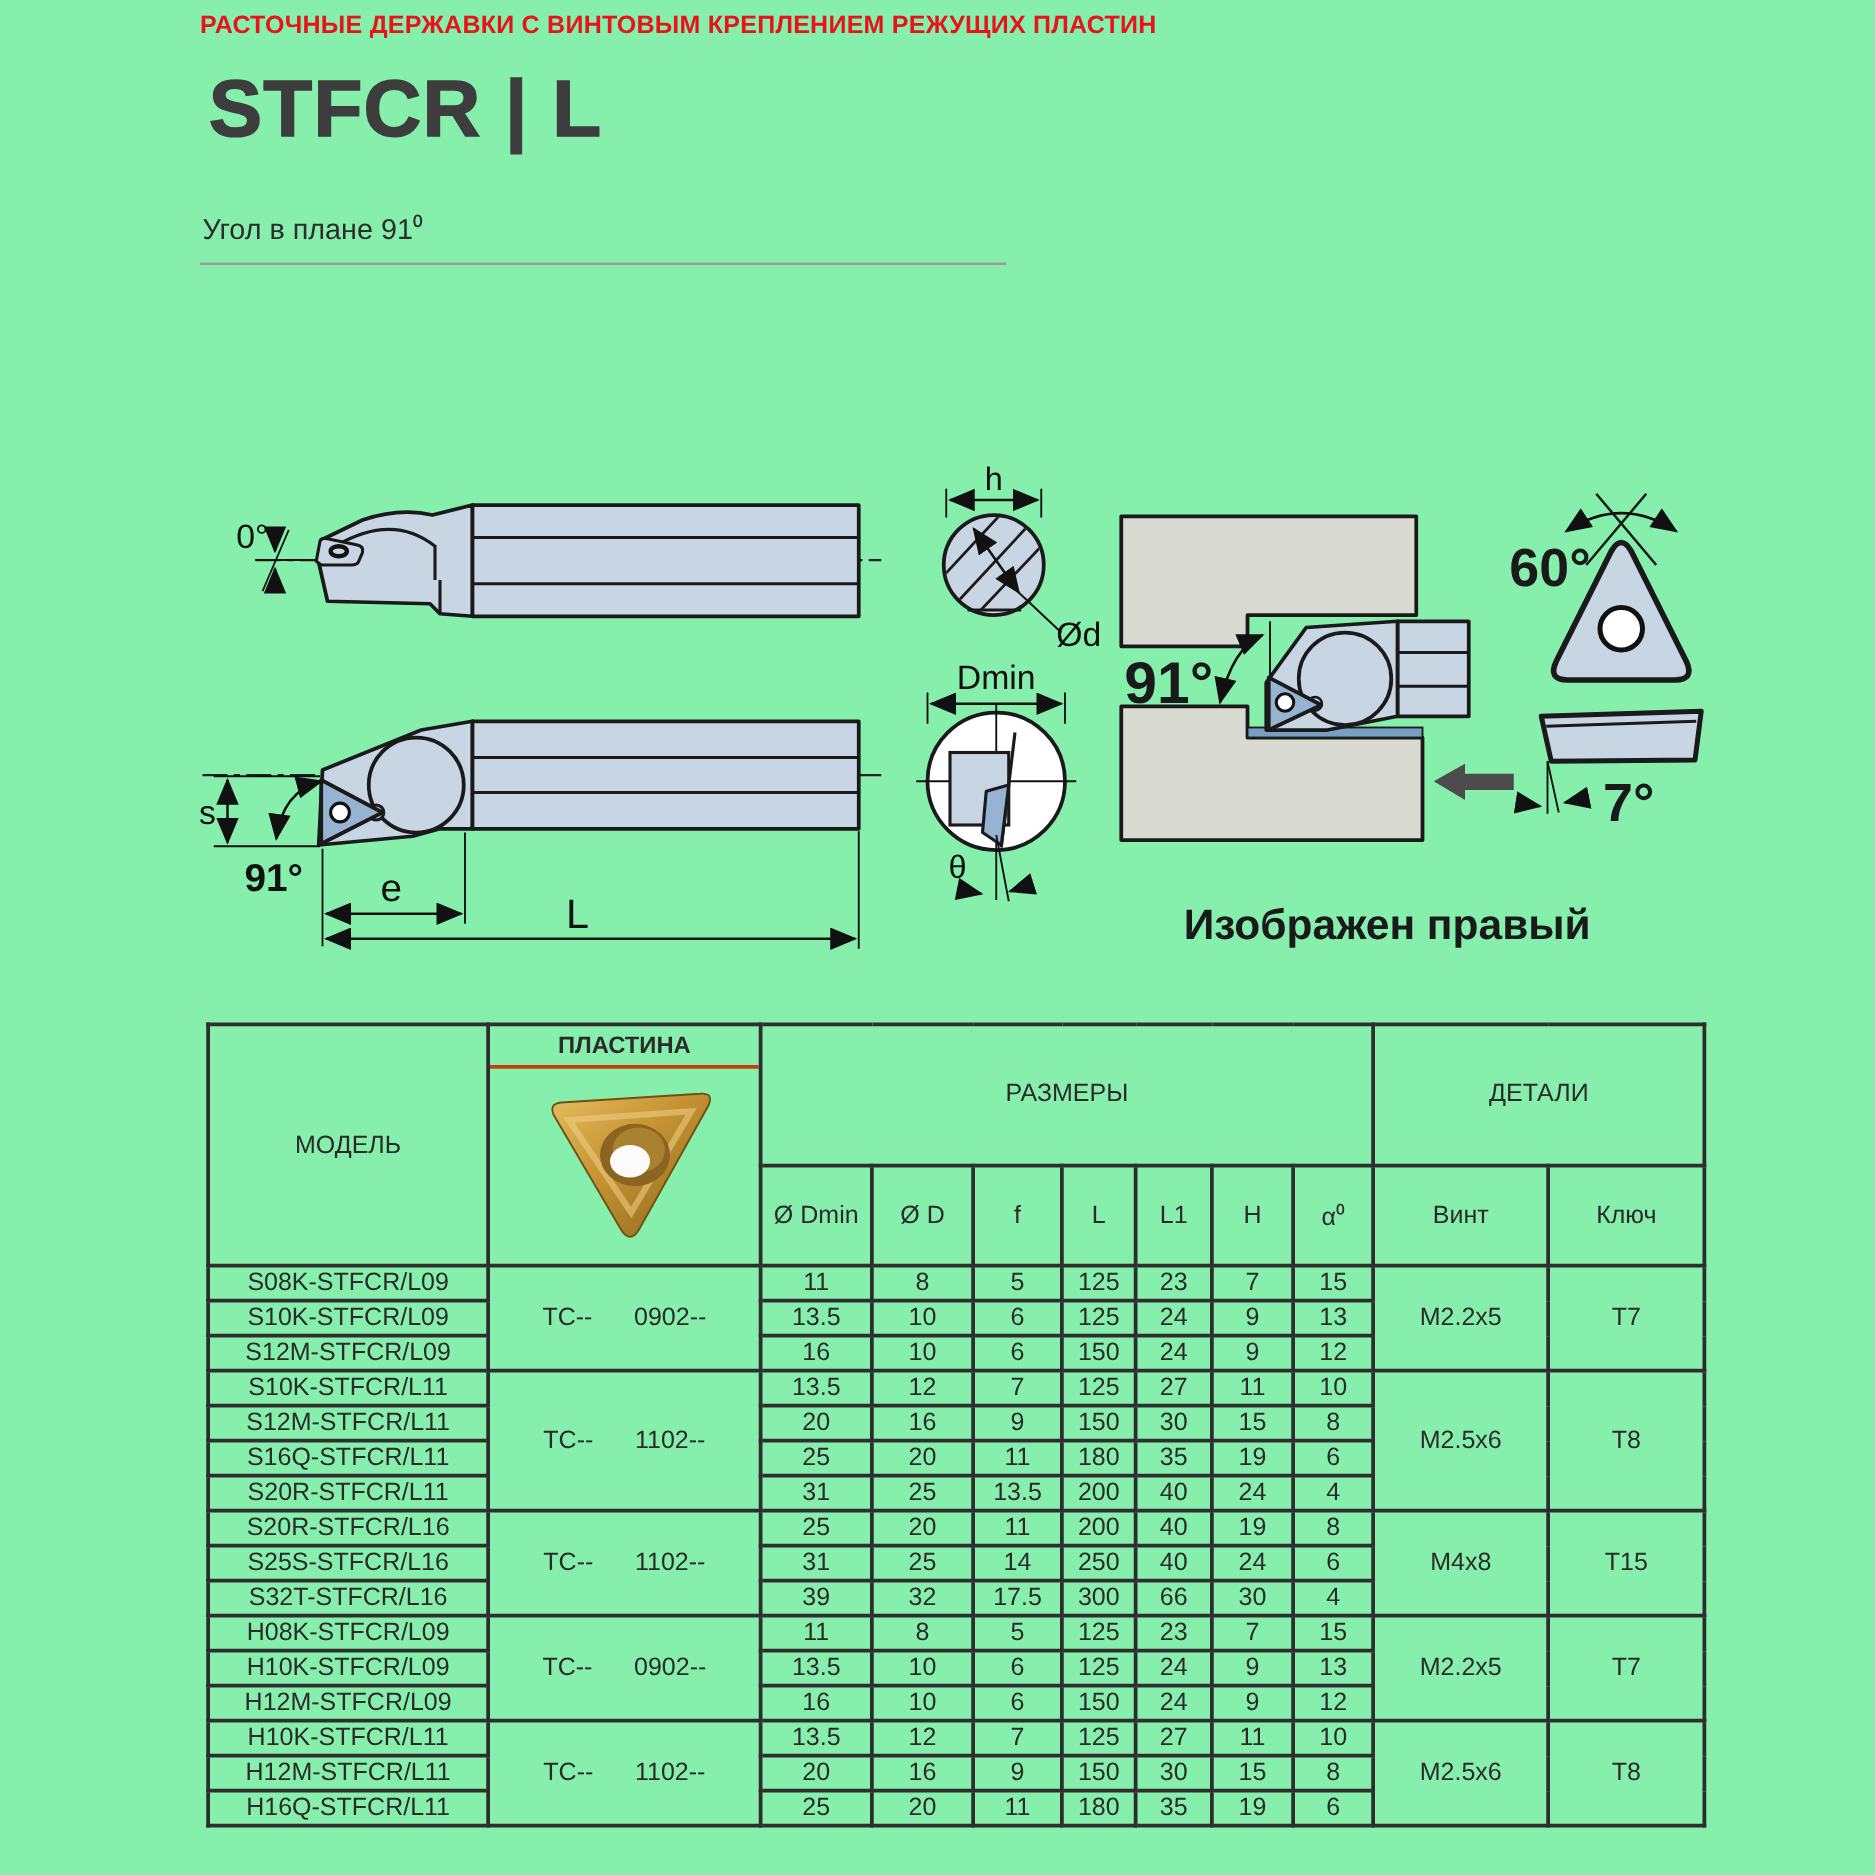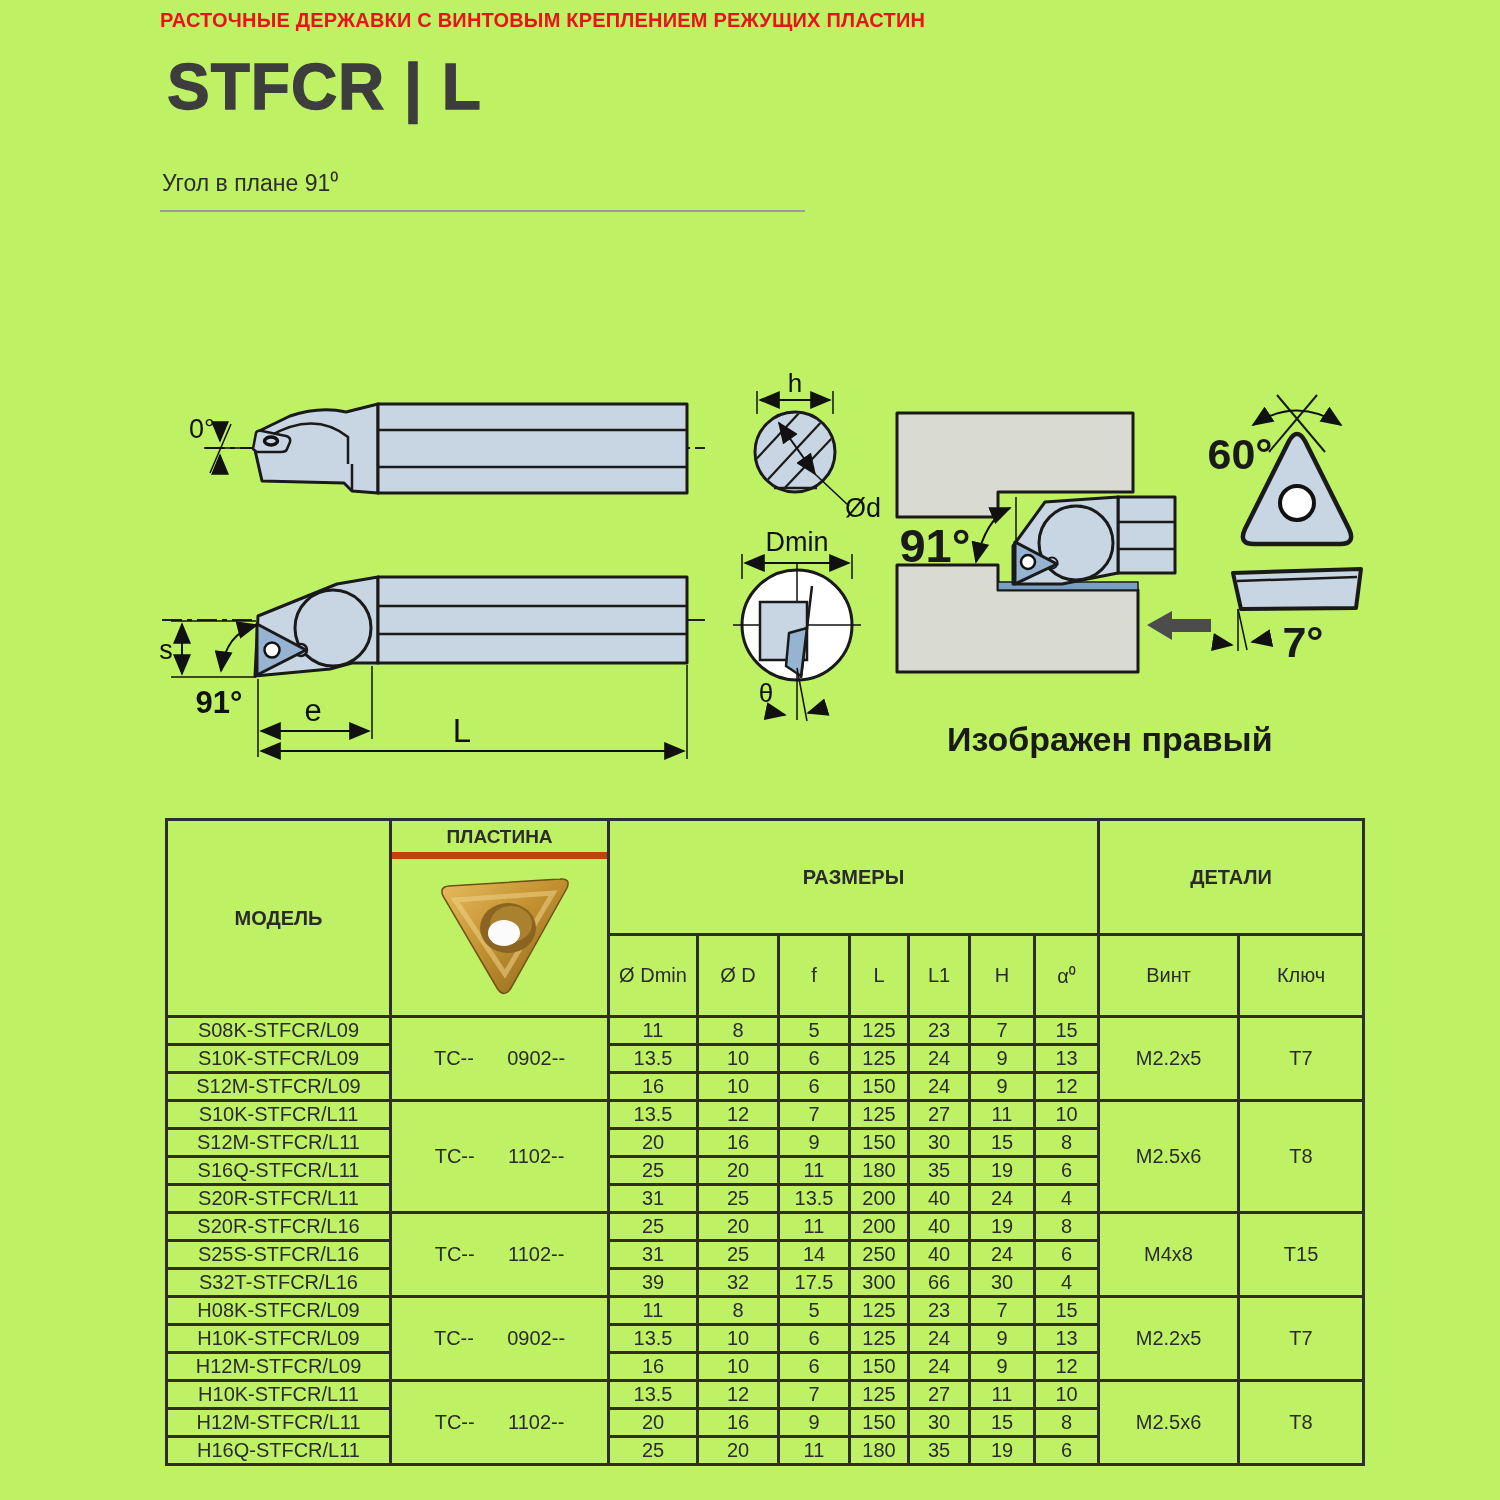--- a/index.html
+++ b/index.html
@@ -1,16 +1,16 @@
 <!DOCTYPE html>
 <html><head>
 <meta charset="utf-8">
 <style>
   html,body{margin:0;padding:0;background:#fff;}
-  .page{position:relative;width:1500px;height:1500px;background:#bef264;
+  .page{position:relative;width:1500px;height:1500px;background:#86efac;
         font-family:"Liberation Sans",sans-serif;overflow:hidden;color:#222;}
 
   .kicker{position:absolute;left:160px;top:9px;font-size:20px;font-weight:700;
           color:#e8131b;letter-spacing:.2px;}
   .title{position:absolute;left:155px;top:38px;font-size:64px;font-weight:700;
          color:#3d3d3d;-webkit-text-stroke:1.3px #3d3d3d;letter-spacing:1px;margin:12px;}
   .angle-note{position:absolute;left:162px;top:166px;font-size:23px;color:#2d2d2d;}
   .divider{position:absolute;left:160px;top:210px;width:645px;border-top:2px solid #9b9b9b;}
   .desc{position:absolute;left:160px;top:230px;font-size:23px;color:#2d2d2d;}
 
@@ -25,23 +25,23 @@
   .lbl{font-family:"Liberation Sans",sans-serif;font-size:27px;fill:#111;}
   .lblM{font-family:"Liberation Sans",sans-serif;font-size:31px;fill:#111;}
   .lblB{font-family:"Liberation Sans",sans-serif;font-weight:700;fill:#1a1a1a;
         -webkit-text-stroke:.8px #1a1a1a;}
 
   table.spec{position:absolute;left:165px;top:818px;width:1197px;border-collapse:collapse;
              table-layout:fixed;font-family:"Liberation Sans",sans-serif;}
   table.spec td{border:3px solid #2e2e2e;text-align:center;vertical-align:middle;
                 color:#2b2b2b;font-size:20px;padding:0;overflow:hidden;}
   tr.hrow1{height:104px;} tr.hrow2{height:74px;padding-left:28px;}
-  .th{font-weight:700;font-size:19px;color:#2b2b2b;margin-left:44px;}
+  .th{font-weight:400;font-size:19px;color:#2b2b2b;margin-left:44px;}
   .plate-h{padding:0;vertical-align:top;}
-  .plate-label{height:31px;line-height:31px;border-bottom:7px solid #c2410c;
+  .plate-label{height:31px;line-height:31px;border-bottom:3px solid #c2410c;
                font-weight:700;font-size:19px;text-align:center;}
   .plate-img{display:flex;justify-content:center;align-items:center;height:156px;}
   tbody td{height:25px;}
   .td-plate{white-space:pre;font-size:21px;}
 </style>
 </head>
 <body>
 
 <div class="page">
 

